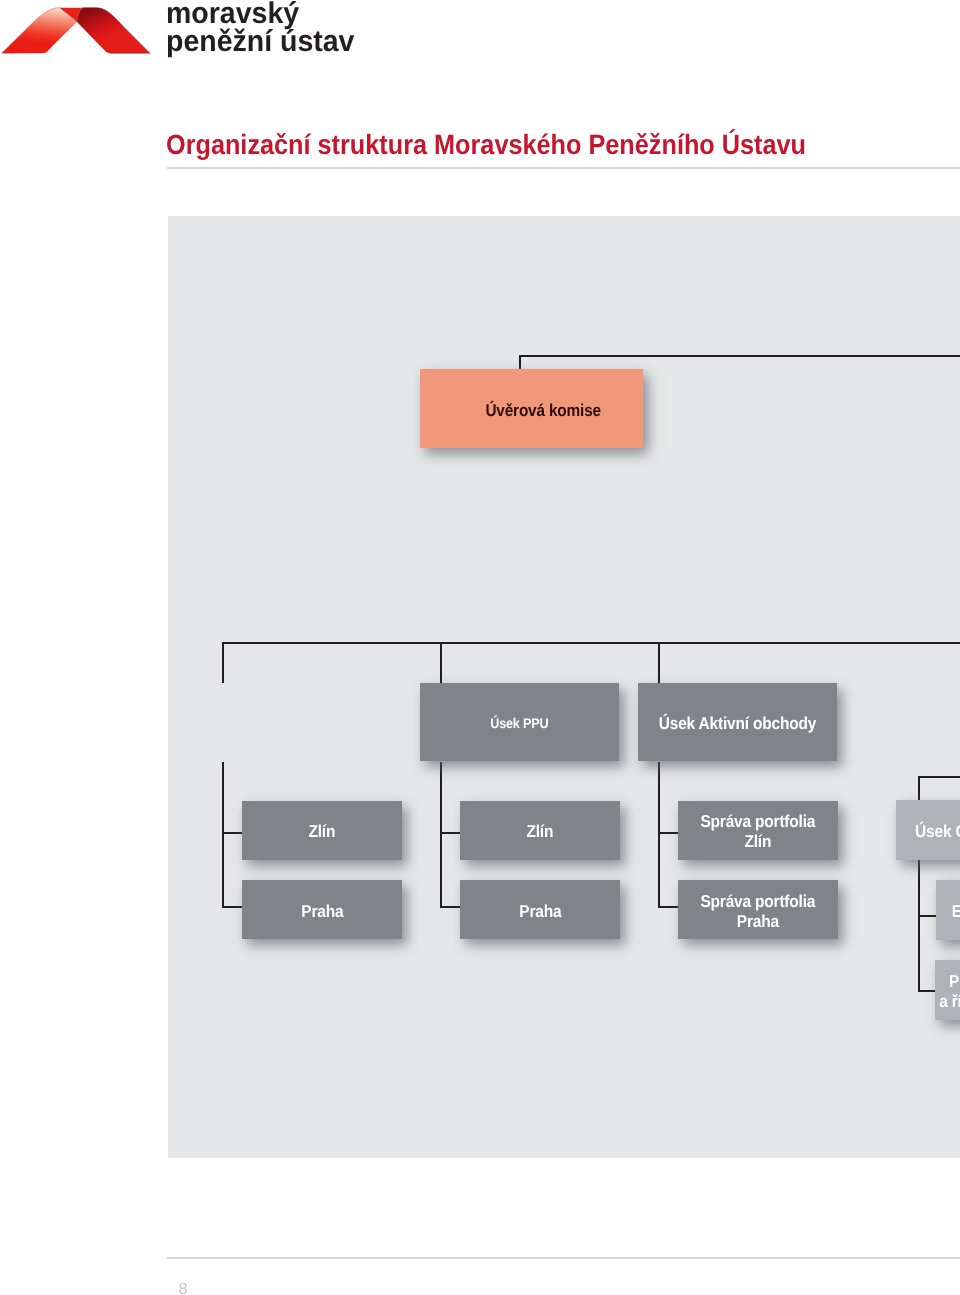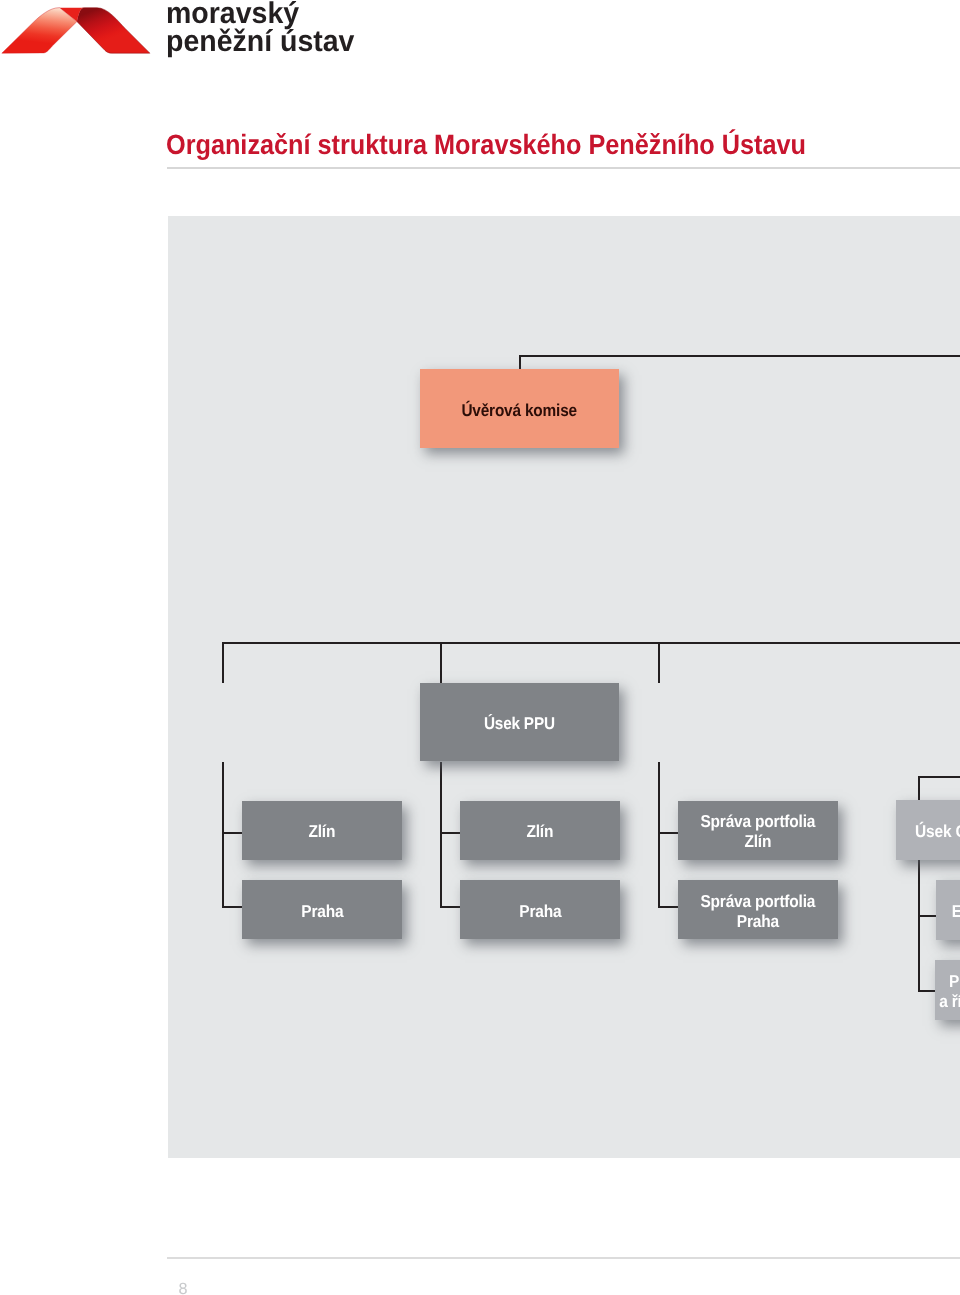--- a/index.html
+++ b/index.html
@@ -104,26 +104,29 @@
     <div class="ln lnh" style="left:272px;top:690px;width:20px;"></div>
 
     <div class="ln lnv" style="left:490px;top:546px;height:145px;"></div>
     <div class="ln lnh" style="left:490px;top:616px;width:20px;"></div>
     <div class="ln lnh" style="left:490px;top:690px;width:20px;"></div>
 
     <div class="ln lnv" style="left:750px;top:628px;height:147px;"></div>
     <div class="ln lnh" style="left:750px;top:699px;width:18px;"></div>
     <div class="ln lnh" style="left:750px;top:774px;width:18px;"></div>
 
-    <div class="box b-orange" style="left:251.5px;top:153px;width:199px;height:79px;font-size:17.1px;">
+    <div class="box b-orange" style="left:251.5px;top:153px;width:199px;height:79px;font-size:17.1px;padding-left:24px;">
       <span class="lbl">Úvěrová komise</span>
     </div>
 
-    <div class="box b-gray" style="left:252px;top:467px;width:199px;height:78px;font-size:17px;">
+    <div class="box b-gray" style="left:252px;top:467px;width:199px;height:78px;font-size:14px;">
       <span class="lbl">Úsek PPU</span>
+    </div>
+    <div class="box b-gray" style="left:470px;top:467px;width:199px;height:78px;font-size:17.2px;">
+      <span class="lbl">Úsek Aktivní obchody</span>
     </div>
 
     <div class="box b-gray" style="left:74px;top:584.5px;width:160px;height:59.5px;font-size:17.2px;">
       <span class="lbl">Zlín</span>
     </div>
     <div class="box b-gray" style="left:74px;top:664px;width:160px;height:59px;font-size:17.2px;">
       <span class="lbl">Praha</span>
     </div>
 
     <div class="box b-gray" style="left:292px;top:584.5px;width:160px;height:59.5px;font-size:17.2px;">

